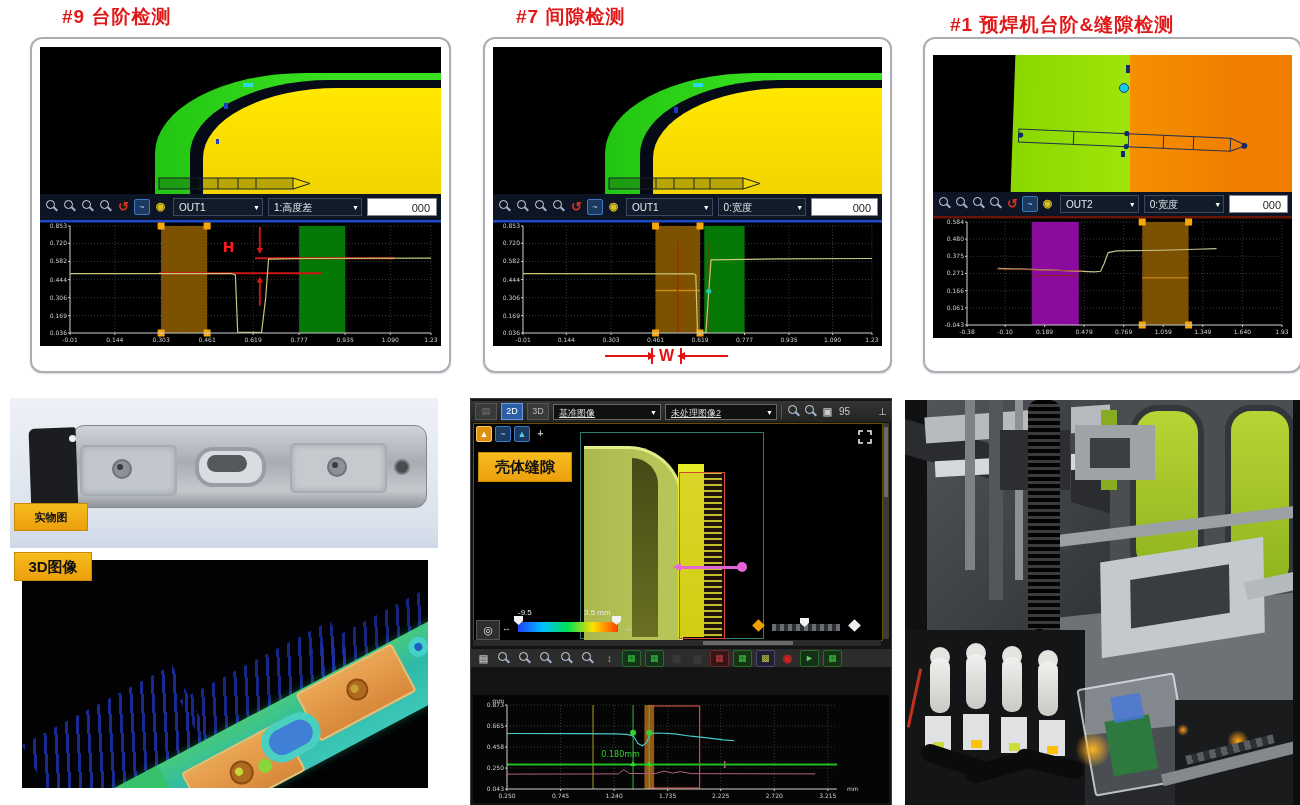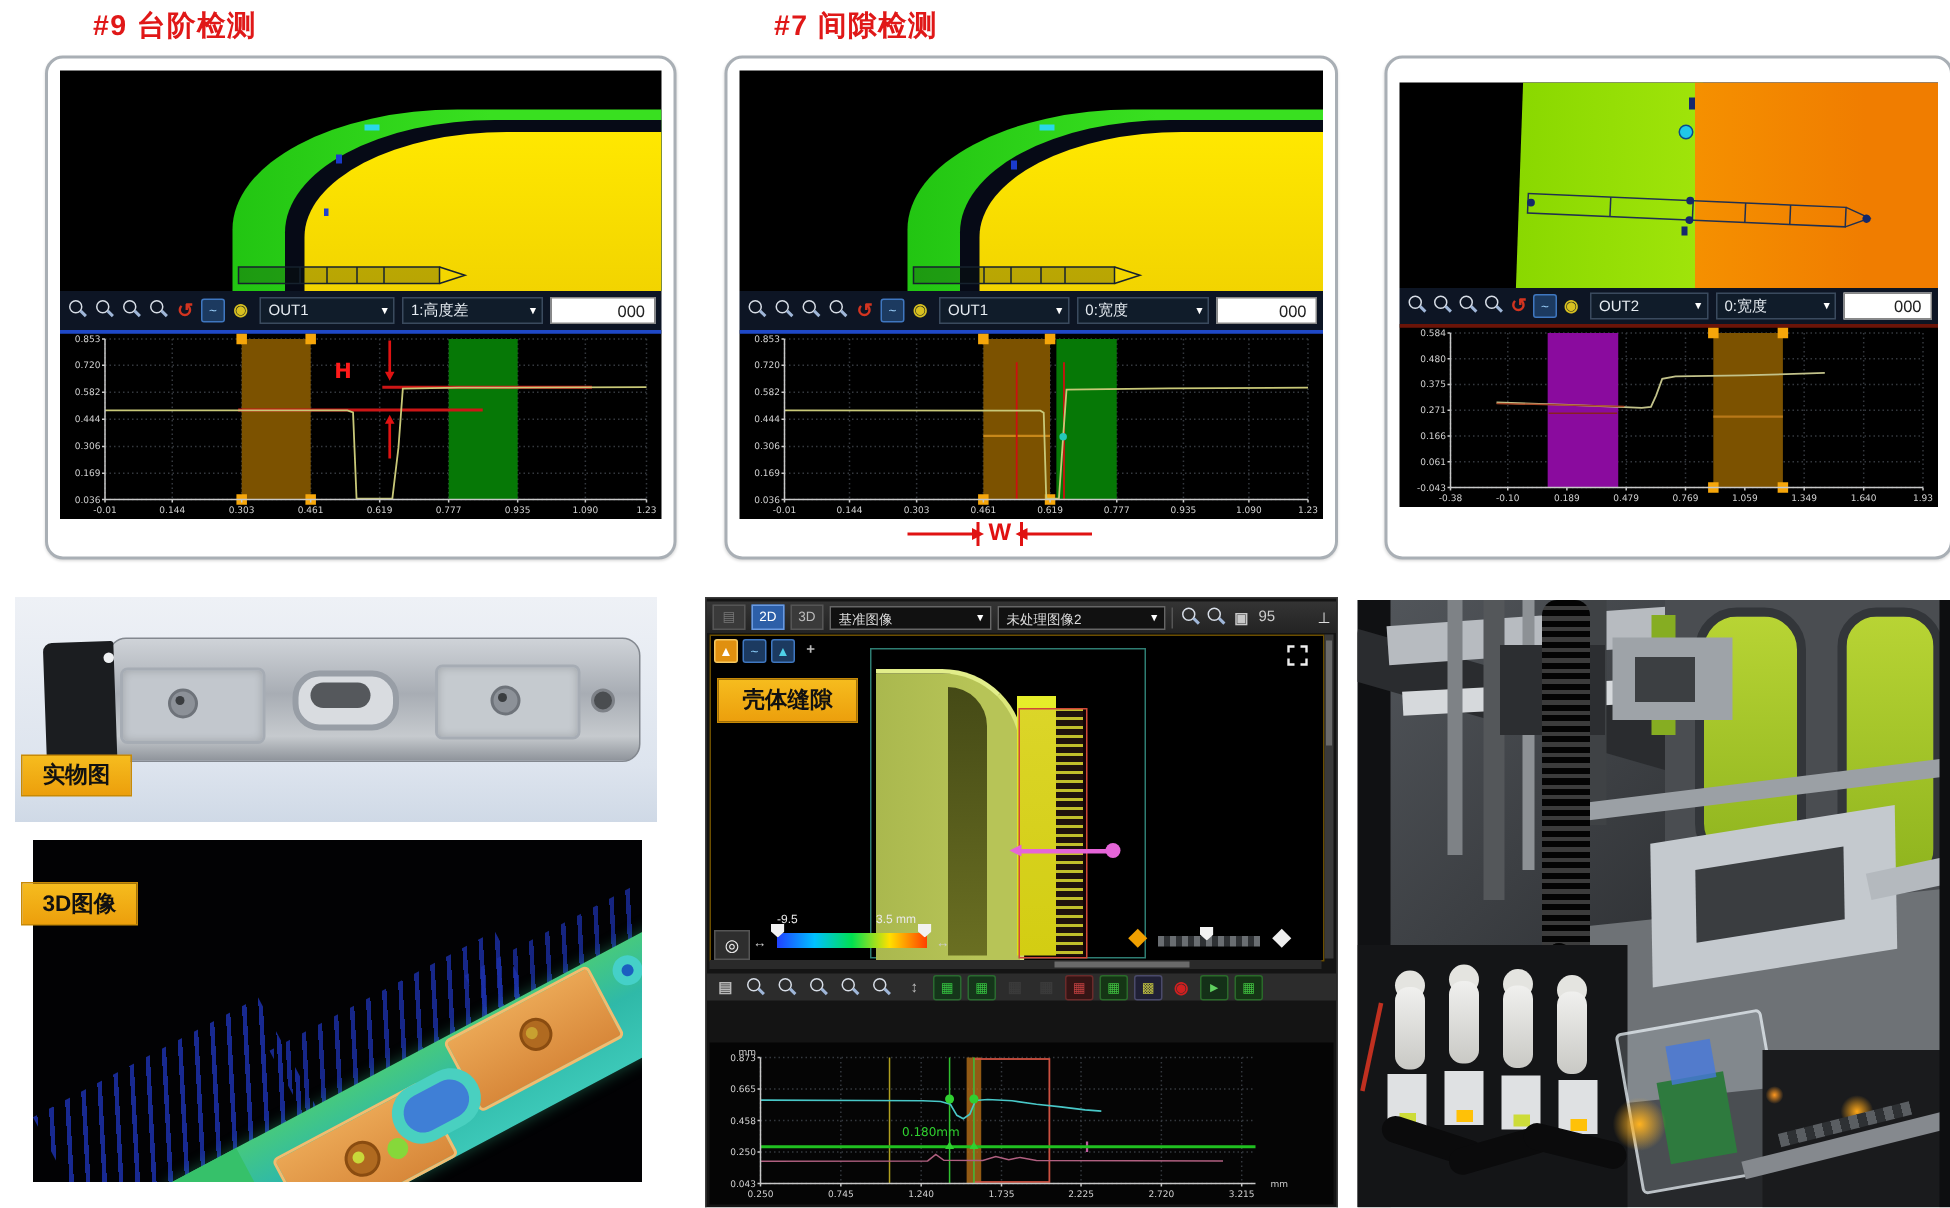--- a/index.html
+++ b/index.html
@@ -28,41 +28,42 @@
   .w-line.l::before{content:"";position:absolute;left:-7px;top:-3px;border-right:8px solid #e01212;border-top:4px solid transparent;border-bottom:4px solid transparent;}
   .w-bar{width:2px;height:16px;background:#e01212;margin:0 2px;}
   .w-anno b{font-size:16px;margin:0 4px;}
   
   .tag{position:absolute;background:linear-gradient(#f6bc1e,#ec9f0c);color:#111;font-weight:bold;text-align:center;border:1px solid #c88a06;z-index:6;}
   
   .viewer{position:absolute;background:#141414;border:1px solid #3c3c3c;overflow:hidden;}
   .vstrip{position:absolute;background:linear-gradient(#343434,#232323);display:flex;align-items:center;gap:4px;padding:0 4px;box-sizing:border-box;}
   .vbtn{height:15px;min-width:16px;background:#3a3a3a;border:1px solid #555;color:#bbb;font-size:9px;line-height:15px;text-align:center;padding:0 2px;}
   .vbtn.active{background:#2d5fa8;color:#fff;border-color:#6a9ae0;}
-  .vdd{position:relative;height:16px;background:#111;border:1px solid #666;color:#ddd;font-size:9px;line-height:16px;padding:0 16px 0 5px;box-sizing:border-box;}
+  .vdd{position:relative;height:16px;background:#111;border:1px solid #666;color:#ddd;font-size:9px;line-height:16px;padding:0 16px 0 5px;box-sizing:border-box;text-decoration:underline;}
   .vdd .ddarrow{position:absolute;right:3px;top:0;font-size:7px;color:#fff;line-height:16px;}
   .sep{width:1px;height:14px;background:#555;}
   .mini{font-size:10px;color:#ccc;}
   .btnrow{position:absolute;display:flex;gap:3px;z-index:5;}
   .scan{position:absolute;background:#000;border:1px solid #6b4e00;overflow:hidden;}
   .ttoolbar{position:absolute;background:#2c2c2c;display:flex;align-items:center;gap:4px;padding:0 4px;box-sizing:border-box;}
   .ttoolbar .icon{width:17px;height:15px;}
   .cbar-label{position:absolute;color:#e8e8e8;font-size:8px;z-index:5;}
   .handle{position:absolute;width:9px;height:9px;background:#f2f2f2;clip-path:polygon(50% 100%,0 55%,0 0,100% 0,100% 55%);z-index:6;}
   .diamond{position:absolute;width:9px;height:9px;transform:rotate(45deg);z-index:5;}
   
   .ph{position:absolute;}
 </style>
 </head>
 <body>
 
 <div id="canvas">
 
   <h2 class="ptitle" style="left:62px;top:4px">#9 台阶检测</h2>
   <h2 class="ptitle" style="left:516px;top:4px">#7 间隙检测</h2>
+  <h2 class="ptitle" style="left:950px;top:12px">#1 预焊机台阶&amp;缝隙检测</h2>
 
   <section class="card" style="left:30px;top:37px;width:417px;height:332px">
     <div class="cam" style="left:8px;top:8px;width:401px;height:147px">
       <div class="band" style="left:115px;top:26px;border-top-left-radius:150px 80px;background:linear-gradient(90deg,#22c512,#39e020 60%);"></div>
       <div class="band" style="left:150px;top:33px;border-top-left-radius:140px 75px;background:#060a16;"></div>
       <div class="band" style="left:163px;top:41px;border-top-left-radius:135px 70px;background:linear-gradient(180deg,#ffe800,#f2d400);"></div>
       <div class="abs" style="left:203px;top:36px;width:10px;height:4px;background:#2ad8e8;"></div>
       <div class="abs" style="left:184px;top:56px;width:4px;height:6px;background:#1a3acc;"></div>
       <div class="abs" style="left:176px;top:92px;width:3px;height:5px;background:#2040d0;"></div>
       <svg class="abs" style="left:118px;top:126px" width="170" height="22">
@@ -367,21 +368,21 @@
     <div class="abs" style="left:70px;top:47px;width:93px;height:47px;border-radius:5px;background:#c2c7cd;border:2px solid #a6acb4;box-shadow:inset 0 0 6px rgba(0,0,0,.18);"></div>
     <div class="abs" style="left:280px;top:45px;width:93px;height:46px;border-radius:5px;background:#c5cacf;border:2px solid #a6acb4;box-shadow:inset 0 0 6px rgba(0,0,0,.18);"></div>
     <div class="abs" style="left:185px;top:49px;width:63px;height:32px;border-radius:18px;background:#d9dce0;border:4px solid #989ea6;"></div>
     <div class="abs" style="left:197px;top:57px;width:40px;height:17px;border-radius:10px;background:#55585c;"></div>
     <div class="abs" style="left:102px;top:61px;width:16px;height:16px;border-radius:50%;background:#8c9198;border:2px solid #6e737a;"></div>
     <div class="abs" style="left:107px;top:66px;width:6px;height:6px;border-radius:50%;background:#3a3d40;"></div>
     <div class="abs" style="left:317px;top:59px;width:16px;height:16px;border-radius:50%;background:#8c9198;border:2px solid #6e737a;"></div>
     <div class="abs" style="left:322px;top:64px;width:6px;height:6px;border-radius:50%;background:#3a3d40;"></div>
     <div class="abs" style="left:384px;top:61px;width:12px;height:12px;border-radius:50%;background:#4a4d50;border:2px solid #7e8288;"></div>
     <div class="abs" style="left:59px;top:37px;width:7px;height:7px;border-radius:50%;background:#eef0f2;"></div>
-    <div class="tag" style="left:4px;top:105px;width:72px;height:26px;font-size:15px;line-height:26px;">实物图</div>
+    <div class="tag" style="left:4px;top:105px;width:72px;height:26px;font-size:11px;line-height:26px;">实物图</div>
   </div>
 
   <div class="abs" style="left:22px;top:560px;width:406px;height:228px;background:#020204;overflow:hidden;">
     <div class="abs" style="left:10px;top:140px;width:170px;height:85px;background:repeating-linear-gradient(115deg,rgba(28,48,170,.85) 0 3px,transparent 3px 11px);transform:rotate(-28deg);"></div>
     <div class="abs" style="left:170px;top:95px;width:170px;height:95px;background:repeating-linear-gradient(115deg,rgba(28,48,170,.8) 0 3px,transparent 3px 11px);transform:rotate(-28deg);"></div>
     <div class="abs" style="left:300px;top:55px;width:130px;height:85px;background:repeating-linear-gradient(115deg,rgba(28,48,170,.75) 0 3px,transparent 3px 11px);transform:rotate(-28deg);"></div>
     <div class="abs" style="left:23px;top:33px;width:380px;height:74px;border-radius:10px;transform:rotate(-28deg) translate(0,120px);transform-origin:center;background:linear-gradient(180deg,#46c97e,#2fb9a8 45%,#3cc8b8);box-shadow:0 0 10px rgba(60,220,160,.35);">
       <div class="abs" style="left:0;top:0;width:58px;height:74px;border-radius:10px 0 0 10px;background:#36c16a;"></div>
       <div class="abs" style="left:75px;top:18px;width:108px;height:52px;border-radius:4px;background:linear-gradient(180deg,#eaa654,#d8883a);border:2px solid #f2bc70;">
         <div class="abs" style="left:40px;top:14px;width:20px;height:20px;border-radius:50%;background:#b06a20;border:2px solid #8a4c10;"></div>
@@ -392,21 +393,21 @@
         <div class="abs" style="left:44px;top:12px;width:18px;height:18px;border-radius:50%;background:#b06a20;border:2px solid #8a4c10;"></div>
         <div class="abs" style="left:49px;top:17px;width:8px;height:8px;border-radius:50%;background:#c8a030;"></div>
       </div>
       <div class="abs" style="left:158px;top:18px;width:62px;height:40px;border-radius:20px;background:#49d0c0;"></div>
       <div class="abs" style="left:166px;top:25px;width:46px;height:26px;border-radius:13px;background:#3f7fd6;"></div>
       <div class="abs" style="left:146px;top:44px;width:14px;height:14px;border-radius:50%;background:#86d83a;"></div>
       <div class="abs" style="left:334px;top:8px;width:20px;height:20px;border-radius:50%;background:#45d0c8;"></div>
       <div class="abs" style="left:340px;top:14px;width:8px;height:8px;border-radius:50%;background:#1b5fc0;"></div>
     </div>
   </div>
-  <div class="tag" style="left:14px;top:552px;width:76px;height:27px;font-size:15px;line-height:27px;margin-top:36px;">3D图像</div>
+  <div class="tag" style="left:14px;top:552px;width:76px;height:27px;font-size:15px;line-height:27px;">3D图像</div>
 
   <div class="viewer" style="left:470px;top:398px;width:420px;height:407px;">
 
     <div class="vstrip" style="left:0;top:2px;width:420px;height:21px;">
       <span class="vbtn" style="color:#777">▤</span>
       <span class="vbtn active">2D</span>
       <span class="vbtn">3D</span>
       <div class="vdd" style="width:108px"><span>基准图像</span><span class="ddarrow">▼</span></div>
       <div class="vdd" style="width:112px"><span>未处理图像2</span><span class="ddarrow">▼</span></div>
       <span class="sep"></span>

